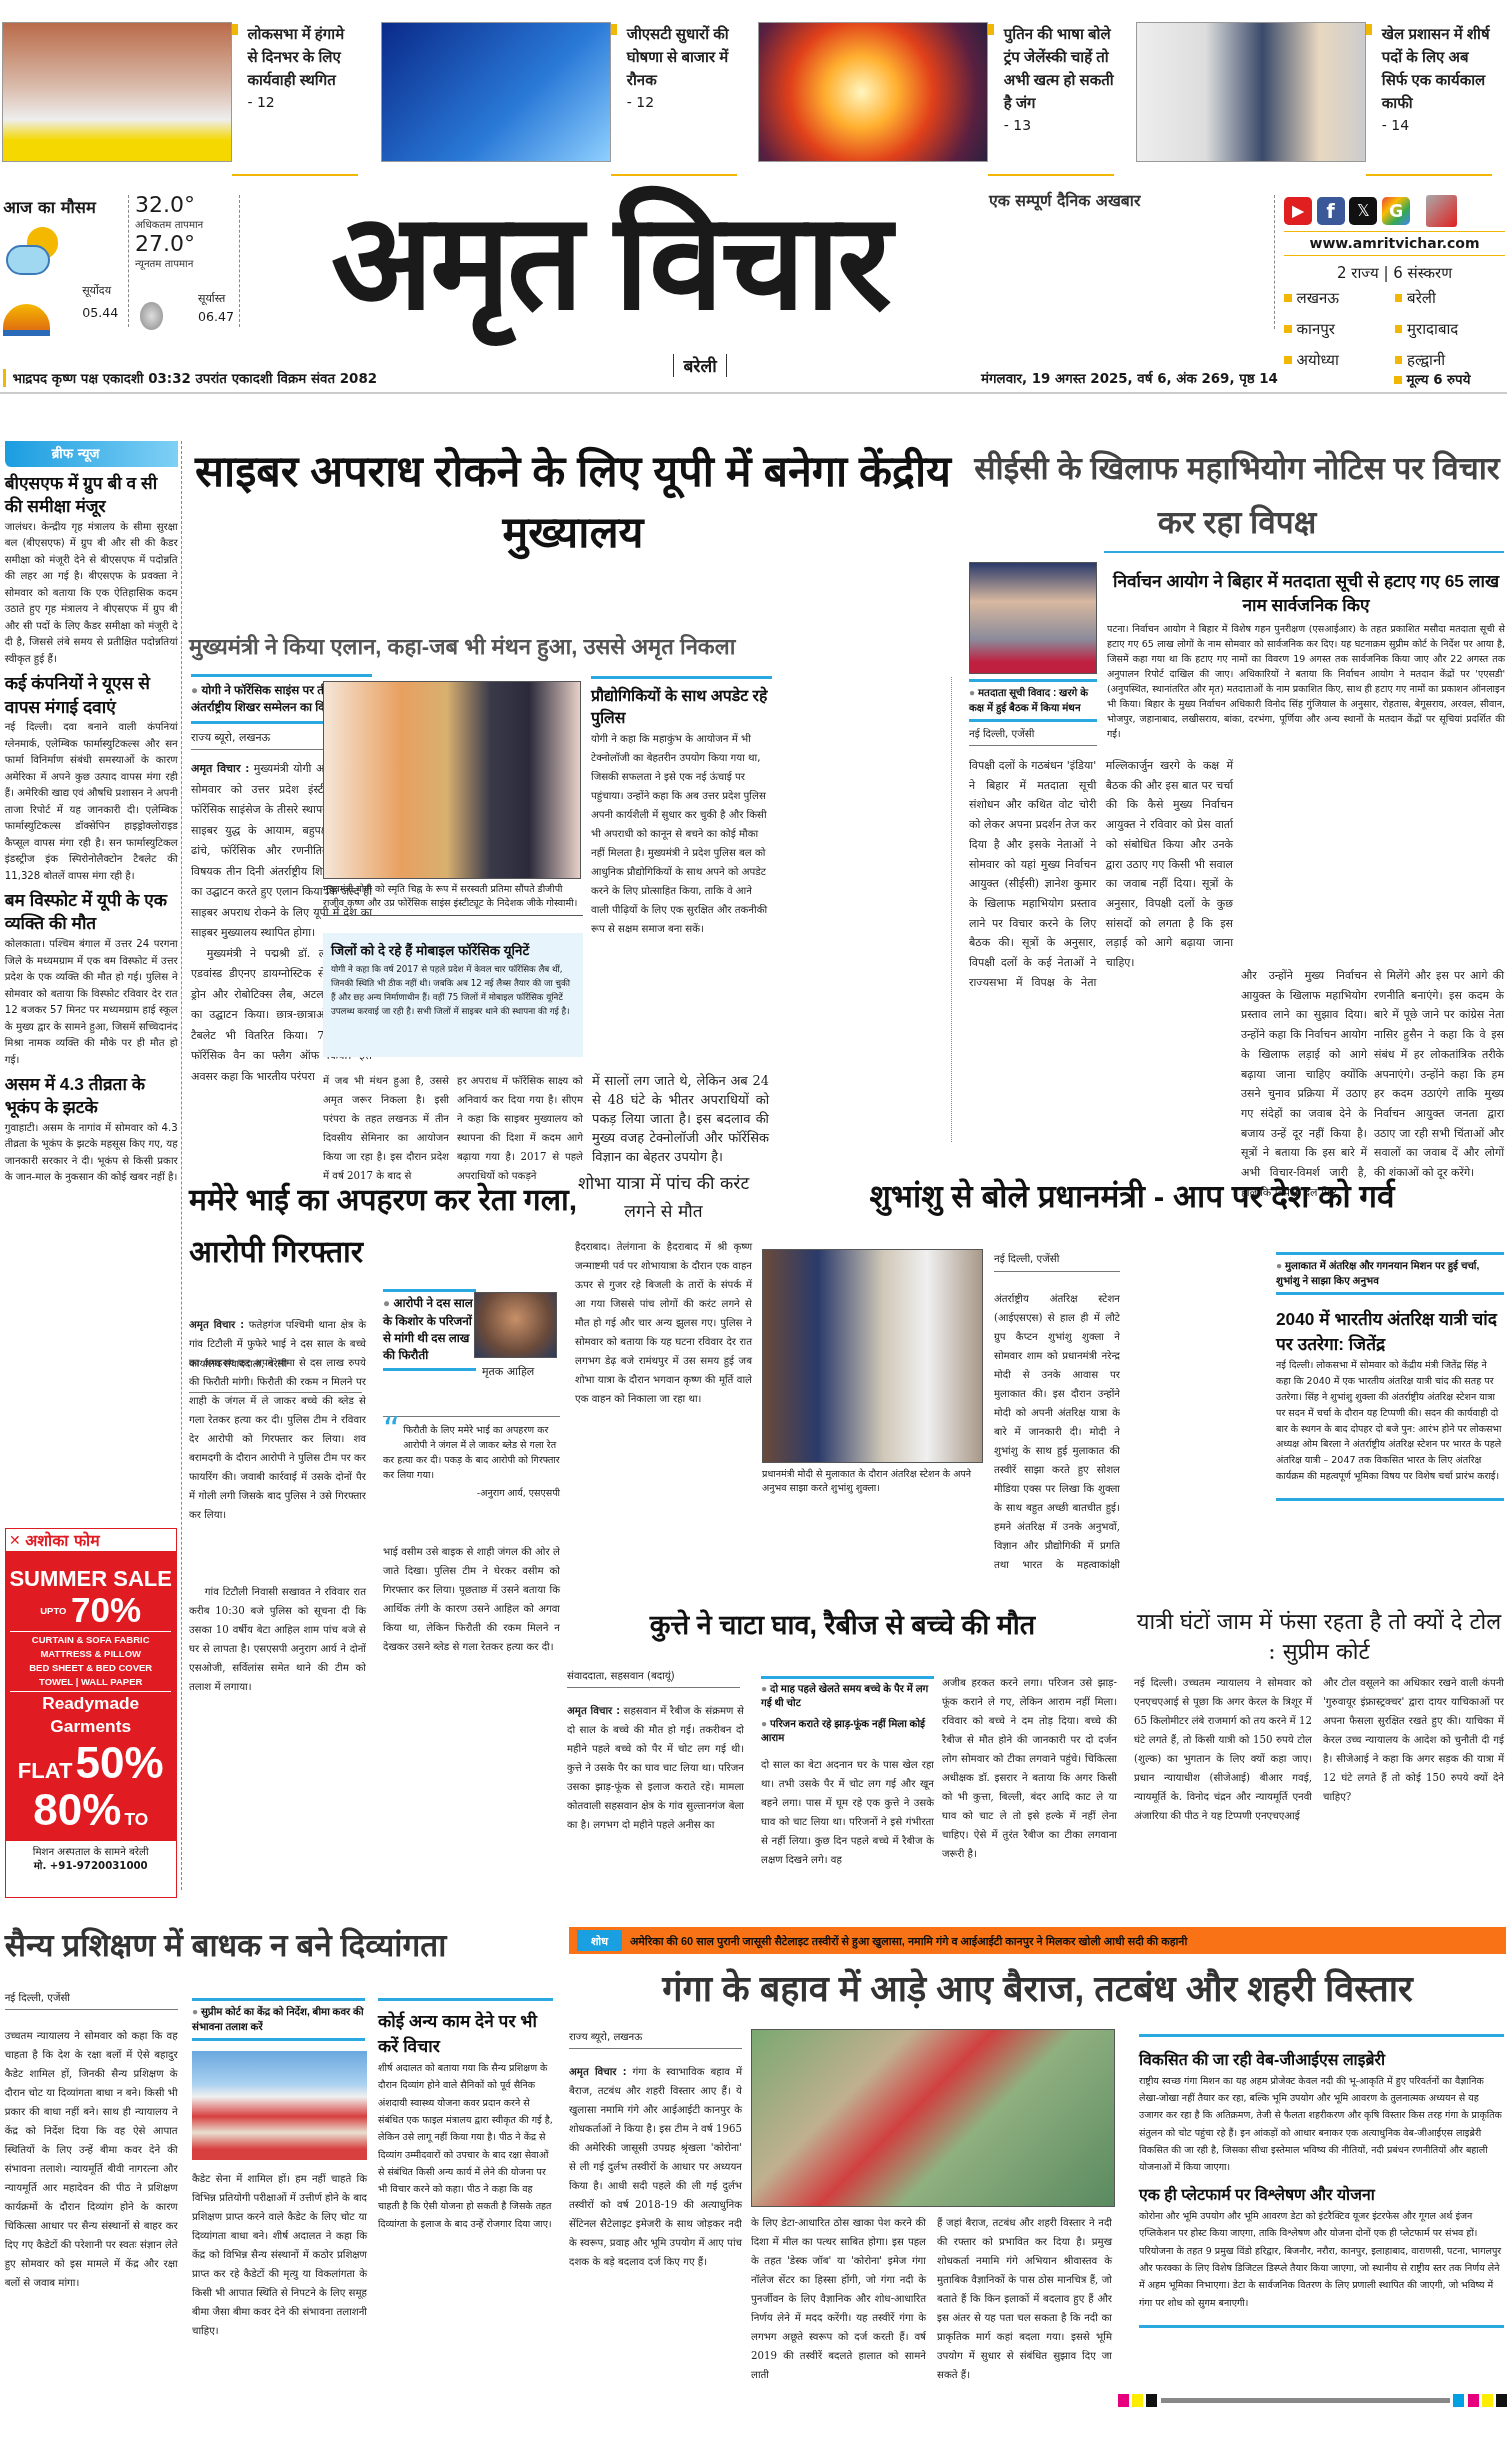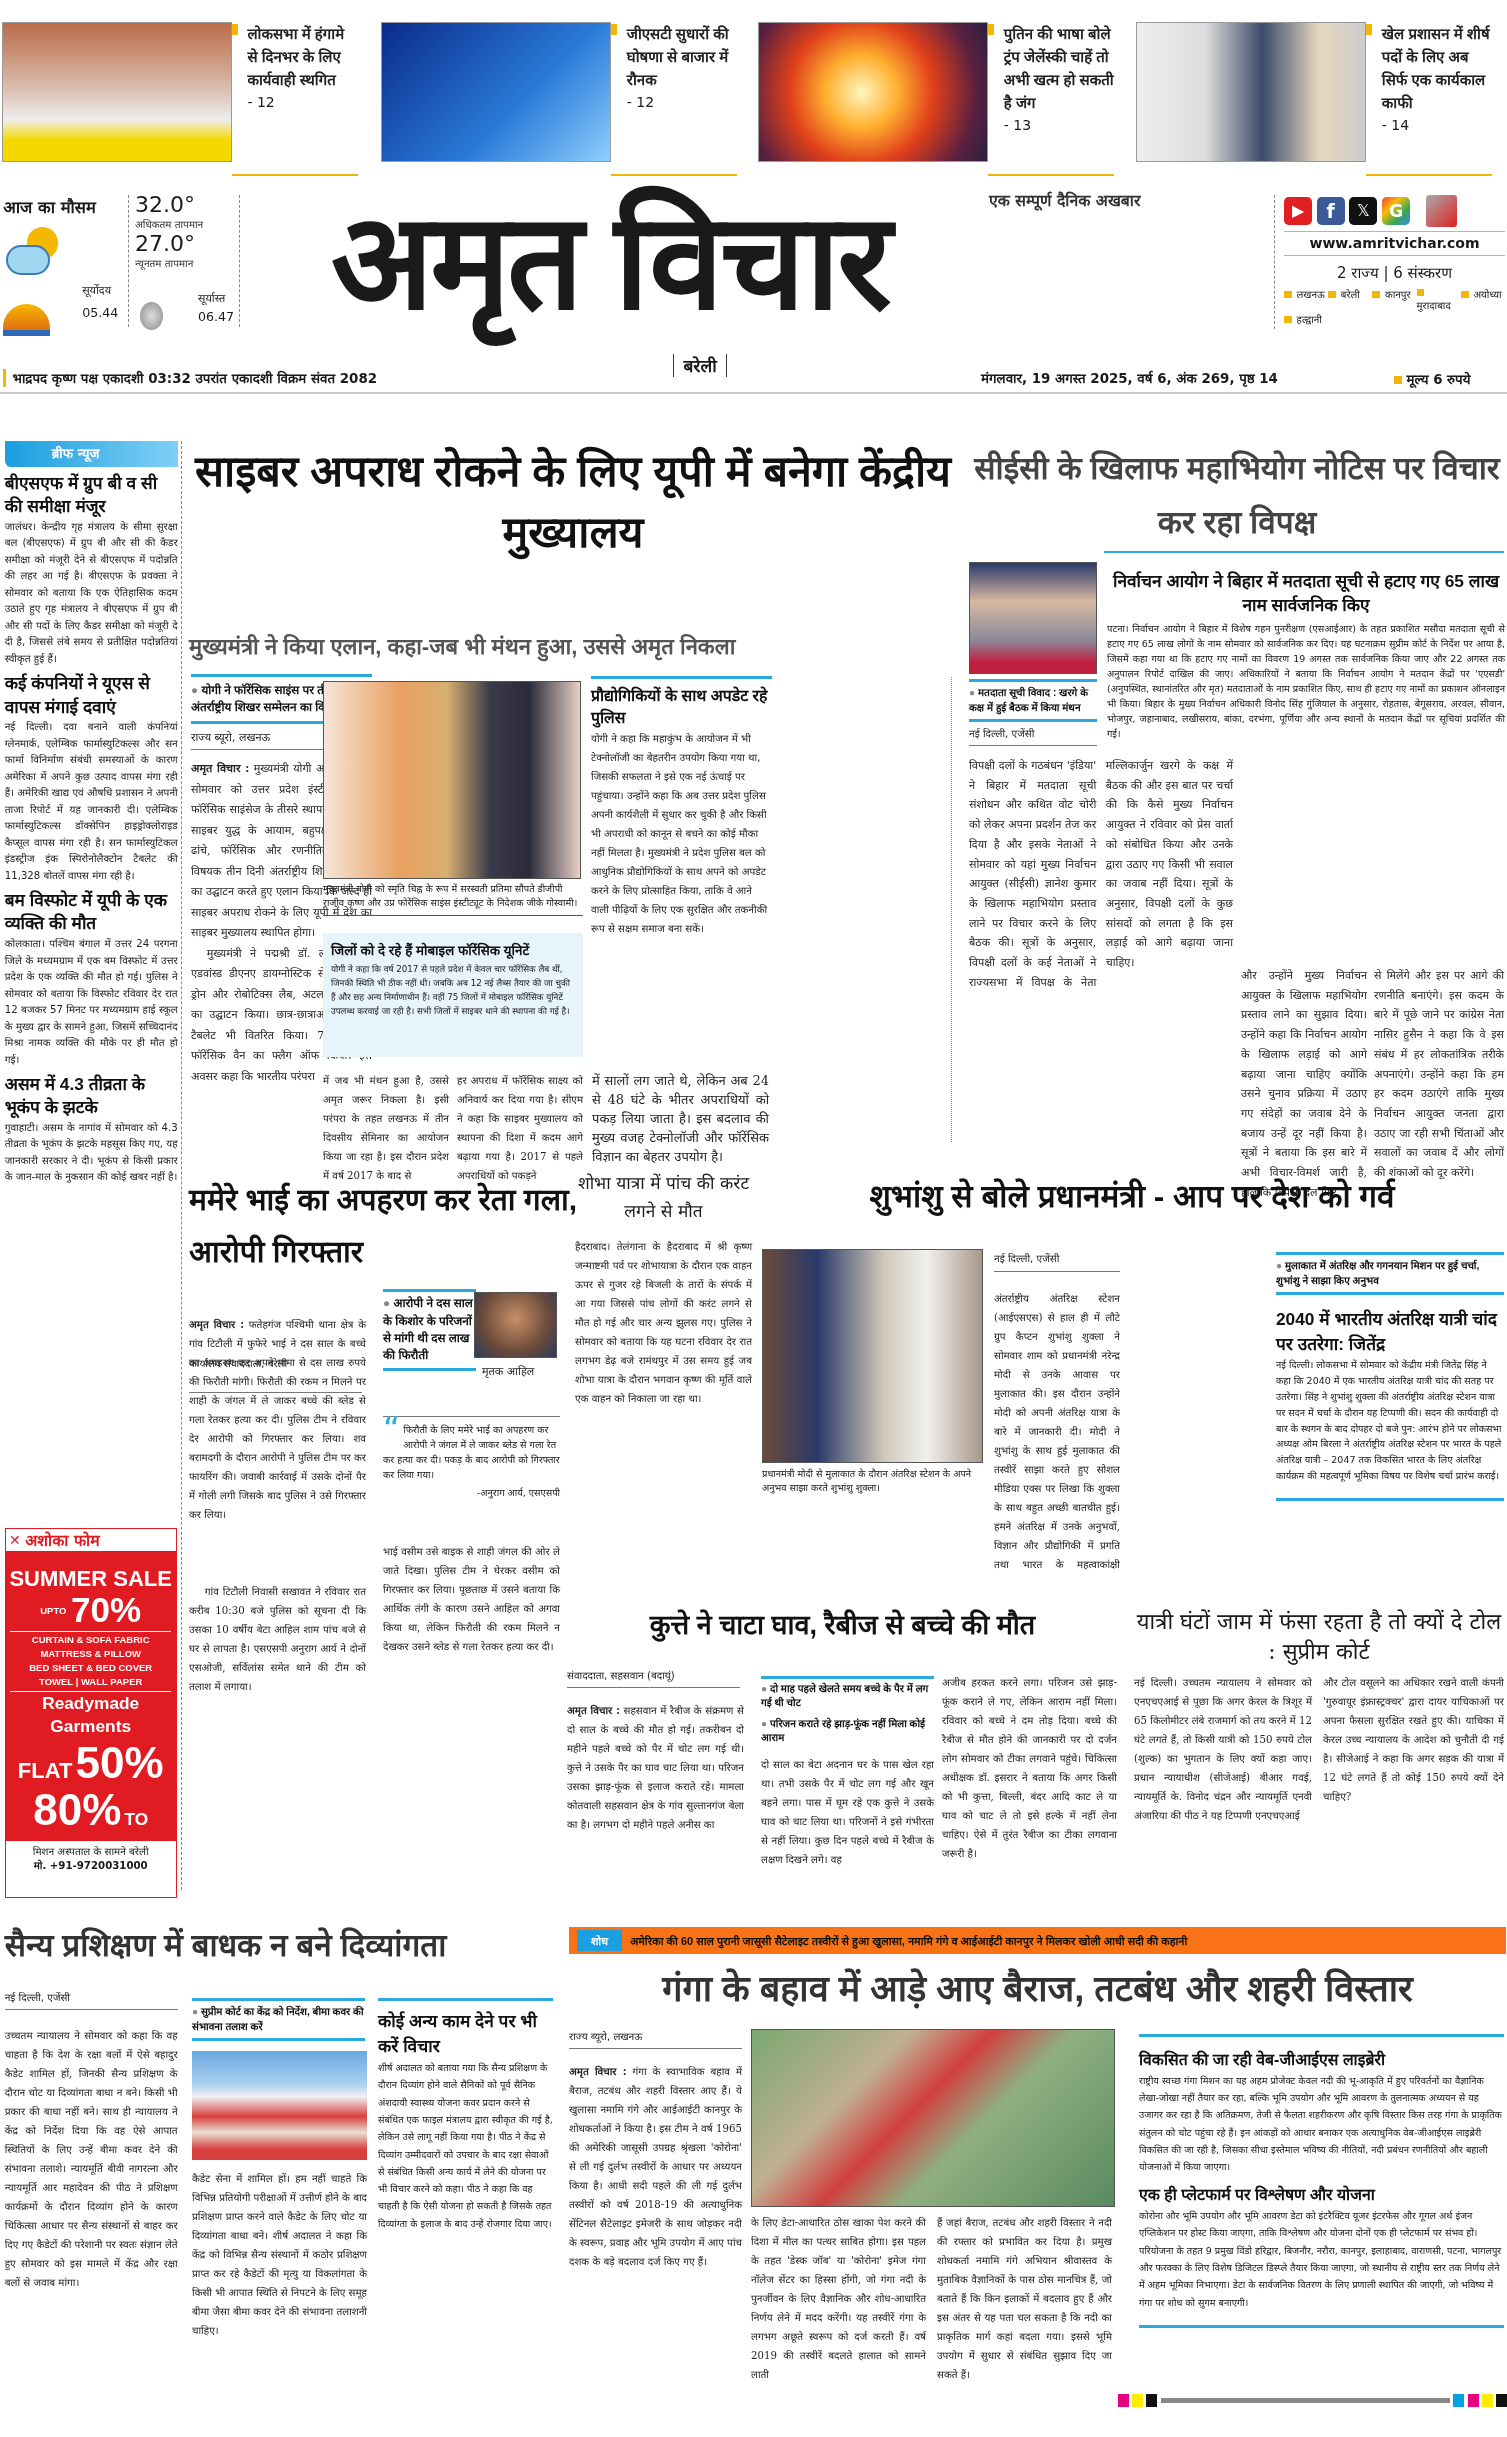--- a/index.html
+++ b/index.html
@@ -86,21 +86,21 @@
 <div class="abs" style="left:1284px;top:195px;width:221px">
   <div style="display:flex;gap:4.7px;align-items:center;height:31.5px">
     <span style="width:28px;height:28px;border-radius:4.7px;background:#e02020;color:#fff;display:flex;align-items:center;justify-content:center;font-size:15.8px">▶</span>
     <span style="width:28px;height:28px;border-radius:4.7px;background:#3b5998;color:#fff;display:flex;align-items:center;justify-content:center;font-size:19px;font-weight:bold">f</span>
     <span style="width:28px;height:28px;border-radius:4.7px;background:#111;color:#fff;display:flex;align-items:center;justify-content:center;font-size:15.8px">𝕏</span>
     <span style="width:28px;height:28px;border-radius:4.7px;background:linear-gradient(135deg,#ea4335,#fbbc05,#34a853,#4285f4);color:#fff;display:flex;align-items:center;justify-content:center;font-size:17.3px;font-weight:bold">G</span>
     <span style="width:31.5px;height:31.5px;margin-left:11px;background:linear-gradient(135deg,#aaa,#e02020);border-radius:3.2px"></span>
   </div>
   <div style="border-top:1.6px solid #f2b705;border-bottom:1.6px solid #f2b705;margin-top:4.7px;padding:3.2px 0;font-size:14px;font-weight:bold;text-align:center">www.amritvichar.com</div>
   <div style="text-align:center;font-size:15px;margin-top:6.3px">2 राज्य | 6 संस्करण</div>
-  <div style="display:grid;grid-template-columns:1fr 1fr 1fr 1fr 1fr;font-size:10px;margin-top:4.7px;row-gap:0">
+  <div style="display:grid;grid-template-columns:1fr 1fr;font-size:15px;margin-top:4.7px;row-gap:11px">
     <span><i class="sq"></i><span>लखनऊ</span></span>
     <span><i class="sq"></i><span>बरेली</span></span>
     <span><i class="sq"></i><span>कानपुर</span></span>
     <span><i class="sq"></i><span>मुरादाबाद</span></span>
     <span><i class="sq"></i><span>अयोध्या</span></span>
     <span><i class="sq"></i><span>हल्द्वानी</span></span>
   </div>
 </div>
 <div class="abs" style="left:3.2px;top:369px;width:457px;border-left:3.9px solid #f2b705;padding-left:6.3px;font-size:13.4px;font-weight:bold">भाद्रपद कृष्ण पक्ष एकादशी 03:32 उपरांत एकादशी विक्रम संवत 2082</div>
 <div class="abs" style="left:981px;top:369px;font-size:13.4px;font-weight:bold">मंगलवार, 19 अगस्त 2025, वर्ष 6, अंक 269, पृष्ठ 14</div>

